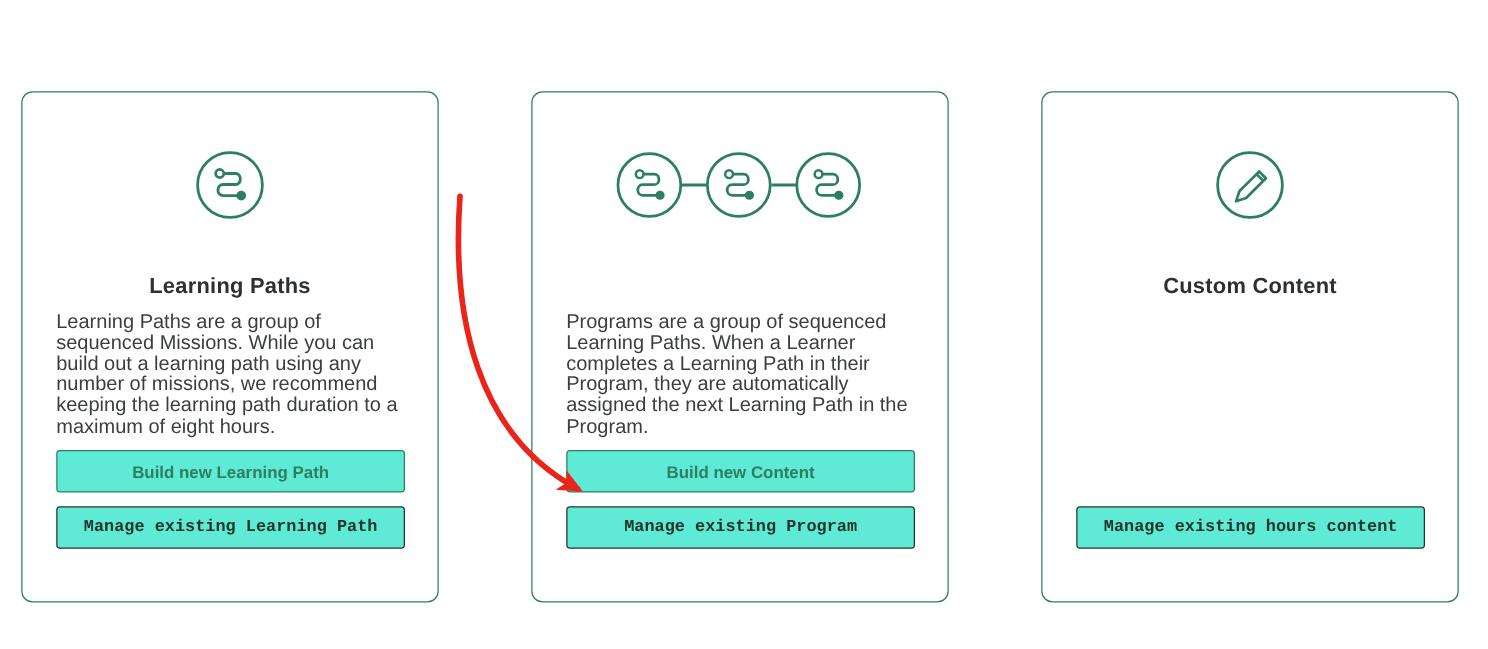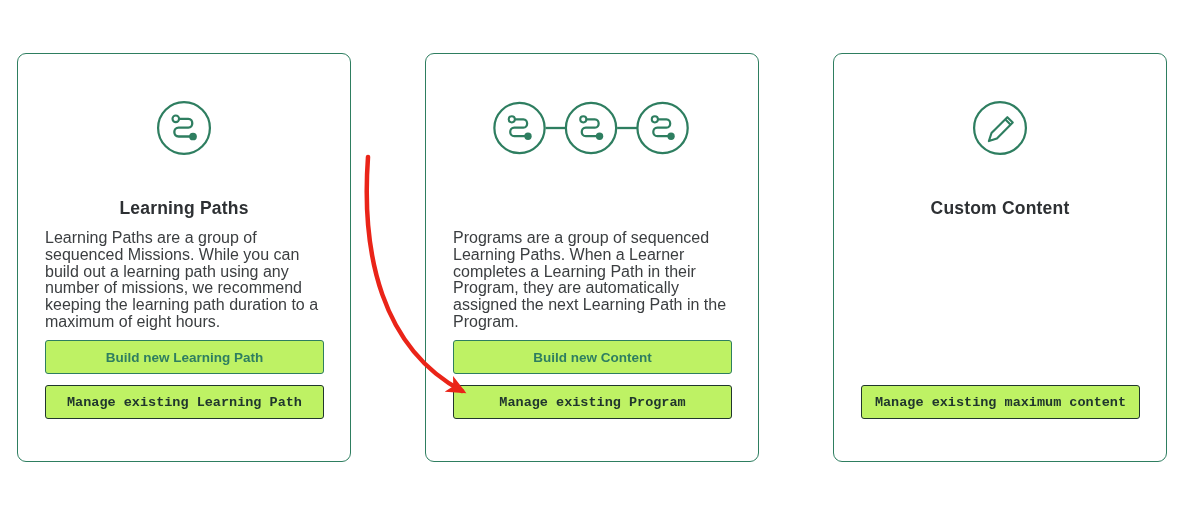--- a/index.html
+++ b/index.html
@@ -3,37 +3,37 @@
 <meta charset="utf-8">
 <style>
   html, body { margin:0; padding:0; background:#ffffff; }
   .canvas {
     position:relative; width:1190px; height:519px; background:#ffffff;
     font-family:"Liberation Sans", sans-serif; overflow:hidden;
   }
   .cards { position:absolute; left:17px; top:53px; display:flex; gap:74px; }
   .card {
     position:relative; width:334px; height:409px; box-sizing:border-box;
-    background:#ffffff; border:1px solid #2e7e60; border-radius:9px;
+    background:#ffffff; border:1px solid #2e7e60; border-radius:9px;margin-top:20px;
   }
   .icon-row {
     position:absolute; top:44px; left:0; right:0; height:60px;
     display:flex; justify-content:center; align-items:center;
   }
   .card-title {
     position:absolute; top:144px; left:0; right:0; text-align:center;
     font-size:17.5px; font-weight:700; color:#2d3033; letter-spacing:.2px;
   }
   .card-desc {
     position:absolute; top:176px; left:27px; width:282px;
     font-size:16px; line-height:16.8px; color:#3b3e40;
   }
   .btn {
     position:absolute; left:27px; width:279px; height:34px; box-sizing:border-box;
-    background:#bef264; border-radius:3px; cursor:pointer;
+    background:#5eead4; border-radius:3px; cursor:pointer;
     font-family:"Liberation Sans", sans-serif; font-size:13.5px; font-weight:700;
     display:flex; align-items:center; justify-content:center; padding:0;
   }
   .btn-primary { top:286px; border:1px solid #2e7e60; color:#2e7e60; }
   .btn-secondary { top:331px; border:1.5px solid #20362d; color:#20362d;font-family:Liberation Mono, monospace; }
   .icon-svg { display:block; }
   .arrow-overlay {
     position:absolute; left:0; top:0; width:1190px; height:519px;
     pointer-events:none;
   }
@@ -91,21 +91,21 @@
 
     <div class="card">
       <div class="icon-row">
         <svg class="icon-svg" width="58" height="58" viewBox="0 0 60 60" fill="none" stroke="#2e7e60">
           <circle cx="30" cy="30" r="26.8" stroke-width="2.3"></circle>
           <path d="M18.5 43.5 L21.2 35.2 L37.6 18.8 L43.2 24.4 L26.8 40.8 Z" stroke-width="2.2" stroke-linejoin="round"></path>
           <path d="M35.4 21 L41 26.6" stroke-width="2.2"></path>
         </svg>
       </div>
       <div class="card-title">Custom Content</div>
-      <button class="btn btn-secondary">Manage existing maximum content</button>
+      <button class="btn btn-secondary">Manage existing hours content</button>
     </div>
 
   </div>
 
   <svg class="arrow-overlay" viewBox="0 0 1190 519">
     <defs>
       <marker id="arrowhead" markerUnits="userSpaceOnUse" markerWidth="22" markerHeight="18" refX="15" refY="9" orient="auto">
         <path d="M0 0 L20 9 L0 18 L5 9 Z" fill="#ea2418"></path>
       </marker>
     </defs>

